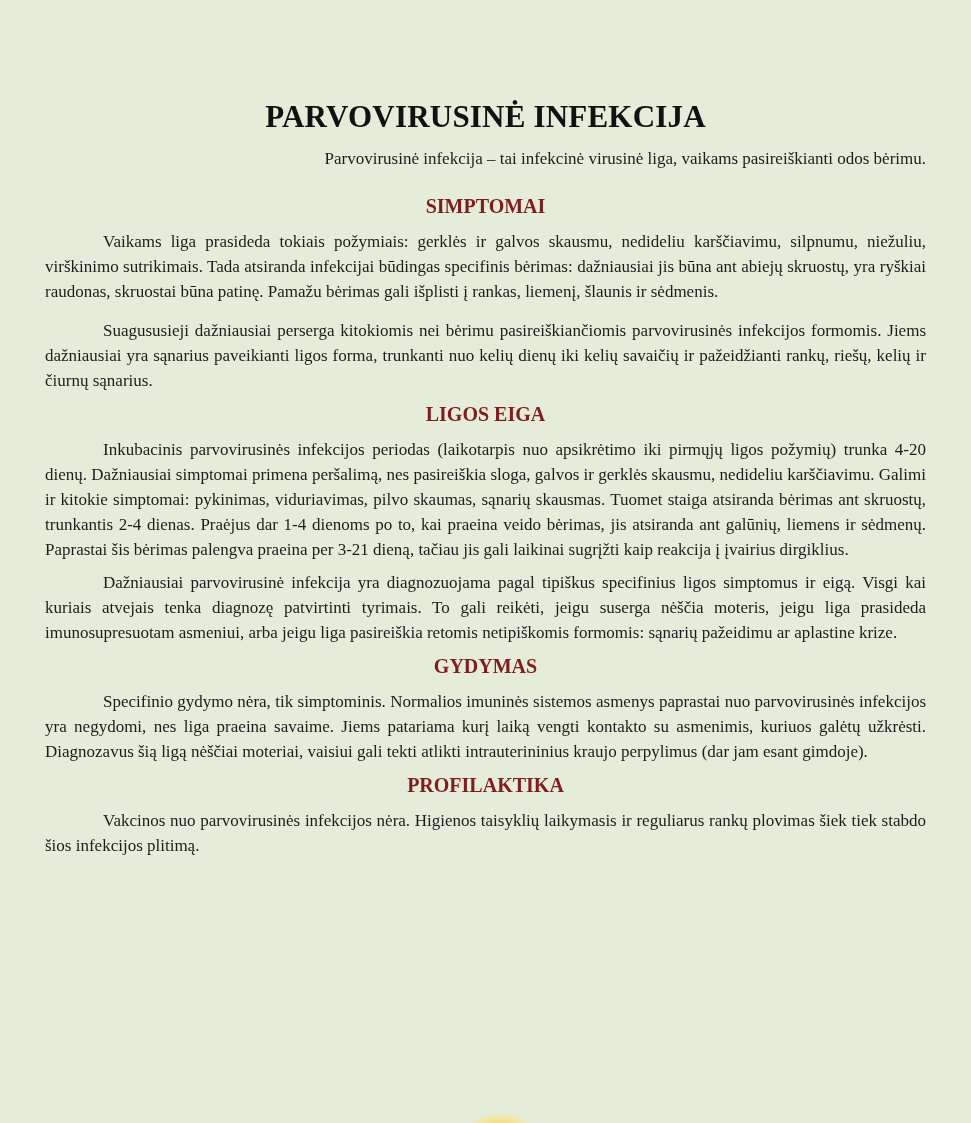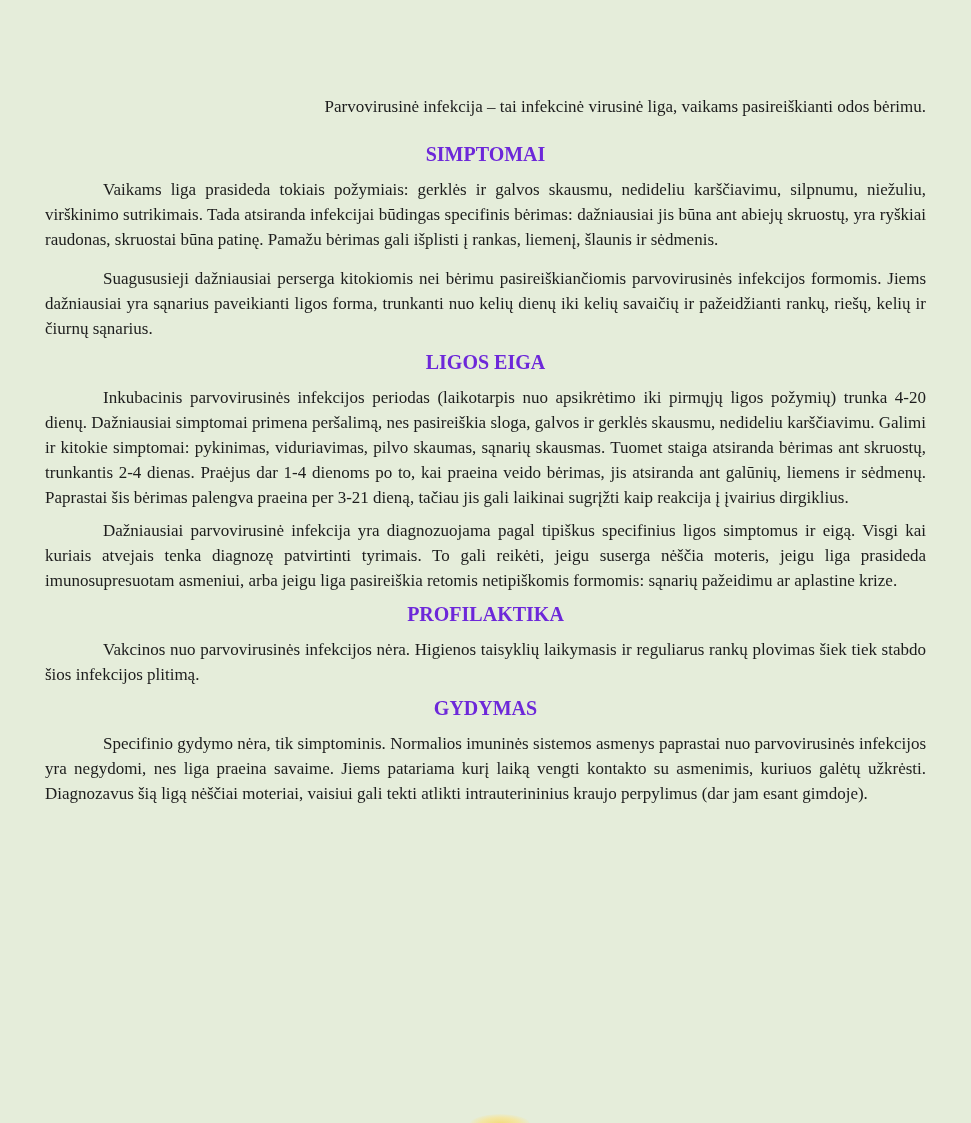--- a/index.html
+++ b/index.html
@@ -35,21 +35,21 @@
       font-size: 17px;
       line-height: 22px;
       margin: 0 0 23px 0;
     }
     h2 {
       font-size: 20px;
       font-weight: bold;
       text-align: center;
       margin: 0 0 10px 0;
       line-height: 26px;
-      color: #6d28d9;
+      color: #7f1d1d;
     }
     p.body {
       font-size: 17px;
       line-height: 25px;
       text-align: justify;
       text-indent: 58px;
       margin: 0 0 8px 0;
     }
     section { margin: 0 0 6px 0; }
     section.sec-simptomai p.body + p.body { margin-top: 14px; }
@@ -60,41 +60,42 @@
       width: 60px;
       height: 20px;
       border-radius: 50%;
       background: radial-gradient(ellipse at center, #f4dc7a 0%, #f3e6a4 45%, rgba(229,237,218,0) 75%);
     }
   </style>
 </head>
 <body>
 
 <div class="page">
+  <h1>PARVOVIRUSINĖ INFEKCIJA</h1>
   <p class="intro">Parvovirusinė infekcija – tai infekcinė virusinė liga, vaikams pasireiškianti odos bėrimu.</p>
 
   <section class="sec-simptomai">
     <h2>SIMPTOMAI</h2>
     <p class="body">Vaikams liga prasideda tokiais požymiais: gerklės ir galvos skausmu, nedideliu karščiavimu, silpnumu, niežuliu, virškinimo sutrikimais. Tada atsiranda infekcijai būdingas specifinis bėrimas: dažniausiai jis būna ant abiejų skruostų, yra ryškiai raudonas, skruostai būna patinę. Pamažu bėrimas gali išplisti į rankas, liemenį, šlaunis ir sėdmenis.</p>
     <p class="body">Suagususieji dažniausiai perserga kitokiomis nei bėrimu pasireiškiančiomis parvovirusinės infekcijos formomis. Jiems dažniausiai yra sąnarius paveikianti ligos forma, trunkanti nuo kelių dienų iki kelių savaičių ir pažeidžianti rankų, riešų, kelių ir čiurnų sąnarius.</p>
   </section>
 
   <section>
     <h2>LIGOS EIGA</h2>
     <p class="body">Inkubacinis parvovirusinės infekcijos periodas (laikotarpis nuo apsikrėtimo iki pirmųjų ligos požymių) trunka 4-20 dienų. Dažniausiai simptomai primena peršalimą, nes pasireiškia sloga, galvos ir gerklės skausmu, nedideliu karščiavimu. Galimi ir kitokie simptomai: pykinimas, viduriavimas, pilvo skaumas, sąnarių skausmas. Tuomet staiga atsiranda bėrimas ant skruostų, trunkantis 2-4 dienas. Praėjus dar 1-4 dienoms po to, kai praeina veido bėrimas, jis atsiranda ant galūnių, liemens ir sėdmenų. Paprastai šis bėrimas palengva praeina per 3-21 dieną, tačiau jis gali laikinai sugrįžti kaip reakcija į įvairius dirgiklius.</p>
   </section>
 
   <section>
     <p class="body">Dažniausiai parvovirusinė infekcija yra diagnozuojama pagal tipiškus specifinius ligos simptomus ir eigą. Visgi kai kuriais atvejais tenka diagnozę patvirtinti tyrimais. To gali reikėti, jeigu suserga nėščia moteris, jeigu liga prasideda imunosupresuotam asmeniui, arba jeigu liga pasireiškia retomis netipiškomis formomis: sąnarių pažeidimu ar aplastine krize.</p>
   </section>
 
   <section>
-    <h2>PROFILAKTIKA</h2>
-    <p class="body">Vakcinos nuo parvovirusinės infekcijos nėra. Higienos taisyklių laikymasis ir reguliarus rankų plovimas šiek tiek stabdo šios infekcijos plitimą.</p>
+    <h2>GYDYMAS</h2>
+    <p class="body">Specifinio gydymo nėra, tik simptominis. Normalios imuninės sistemos asmenys paprastai nuo parvovirusinės infekcijos yra negydomi, nes liga praeina savaime. Jiems patariama kurį laiką vengti kontakto su asmenimis, kuriuos galėtų užkrėsti.  Diagnozavus šią ligą nėščiai moteriai, vaisiui gali tekti atlikti intrauterininius kraujo perpylimus (dar jam esant gimdoje).</p>
   </section>
 
   <section>
-    <h2>GYDYMAS</h2>
-    <p class="body">Specifinio gydymo nėra, tik simptominis. Normalios imuninės sistemos asmenys paprastai nuo parvovirusinės infekcijos yra negydomi, nes liga praeina savaime. Jiems patariama kurį laiką vengti kontakto su asmenimis, kuriuos galėtų užkrėsti.  Diagnozavus šią ligą nėščiai moteriai, vaisiui gali tekti atlikti intrauterininius kraujo perpylimus (dar jam esant gimdoje).</p>
+    <h2>PROFILAKTIKA</h2>
+    <p class="body">Vakcinos nuo parvovirusinės infekcijos nėra. Higienos taisyklių laikymasis ir reguliarus rankų plovimas šiek tiek stabdo šios infekcijos plitimą.</p>
   </section>
 </div>
 
 <div class="sun"></div>
 
 </body></html>

